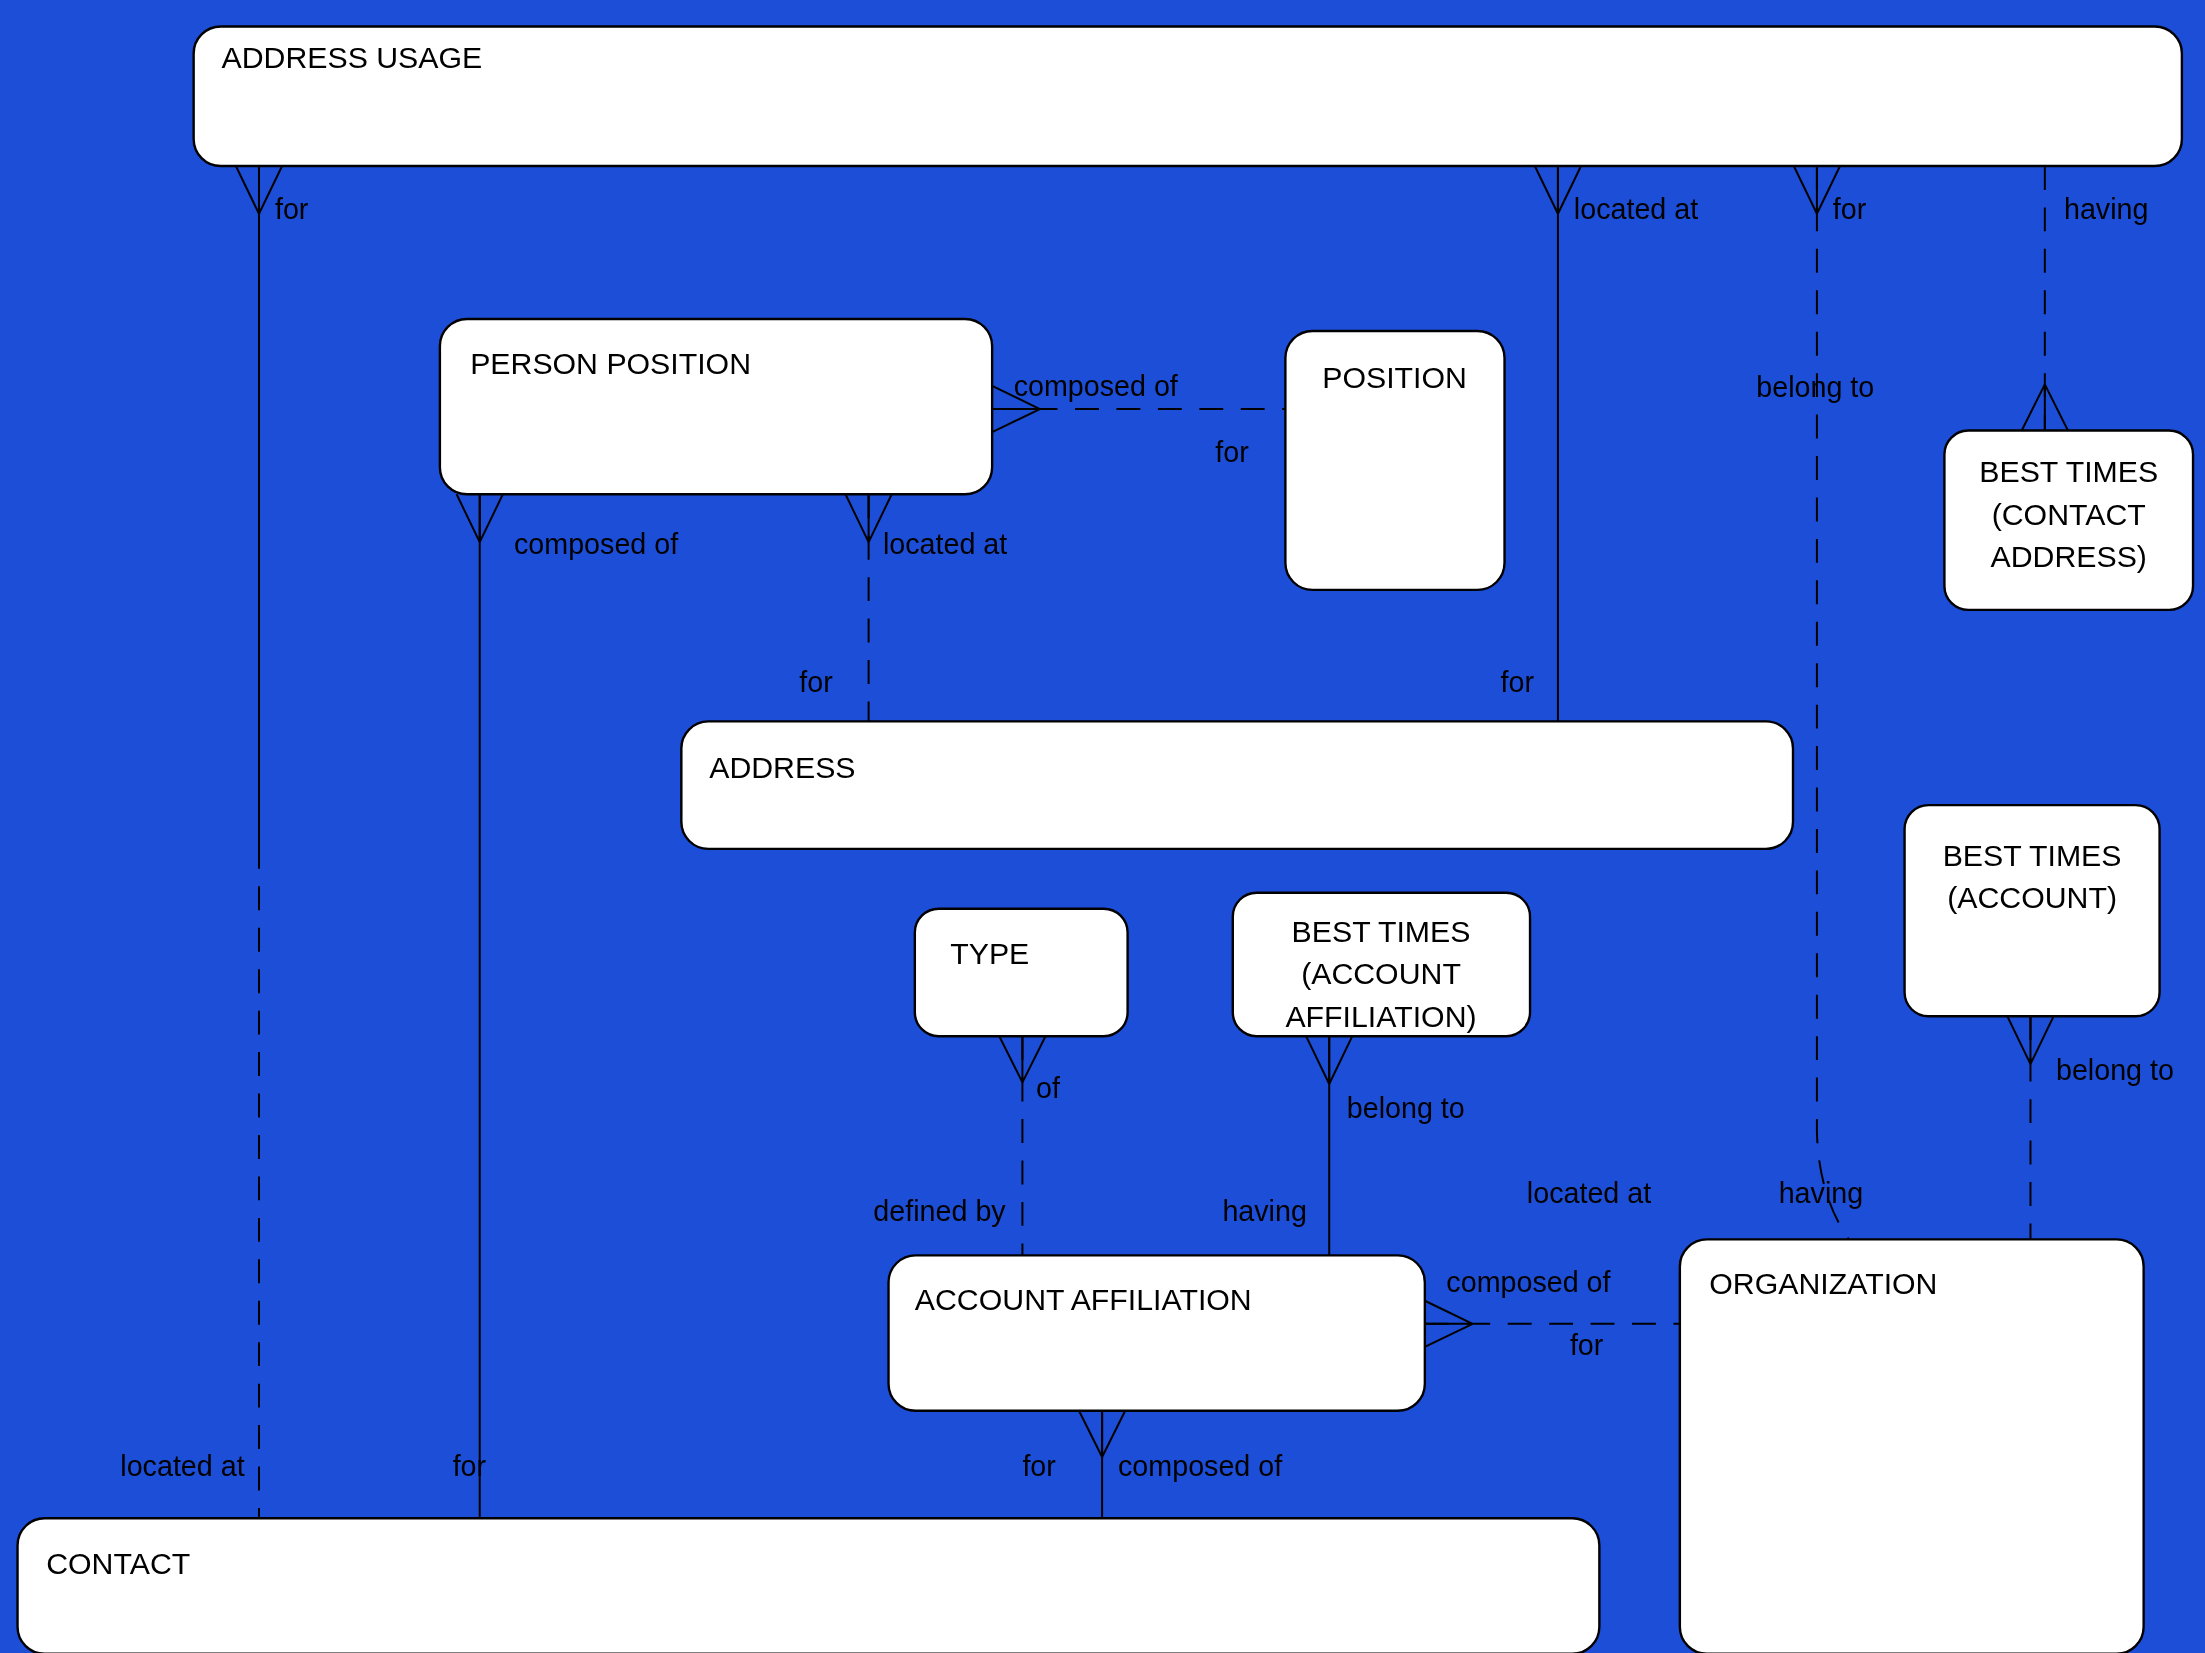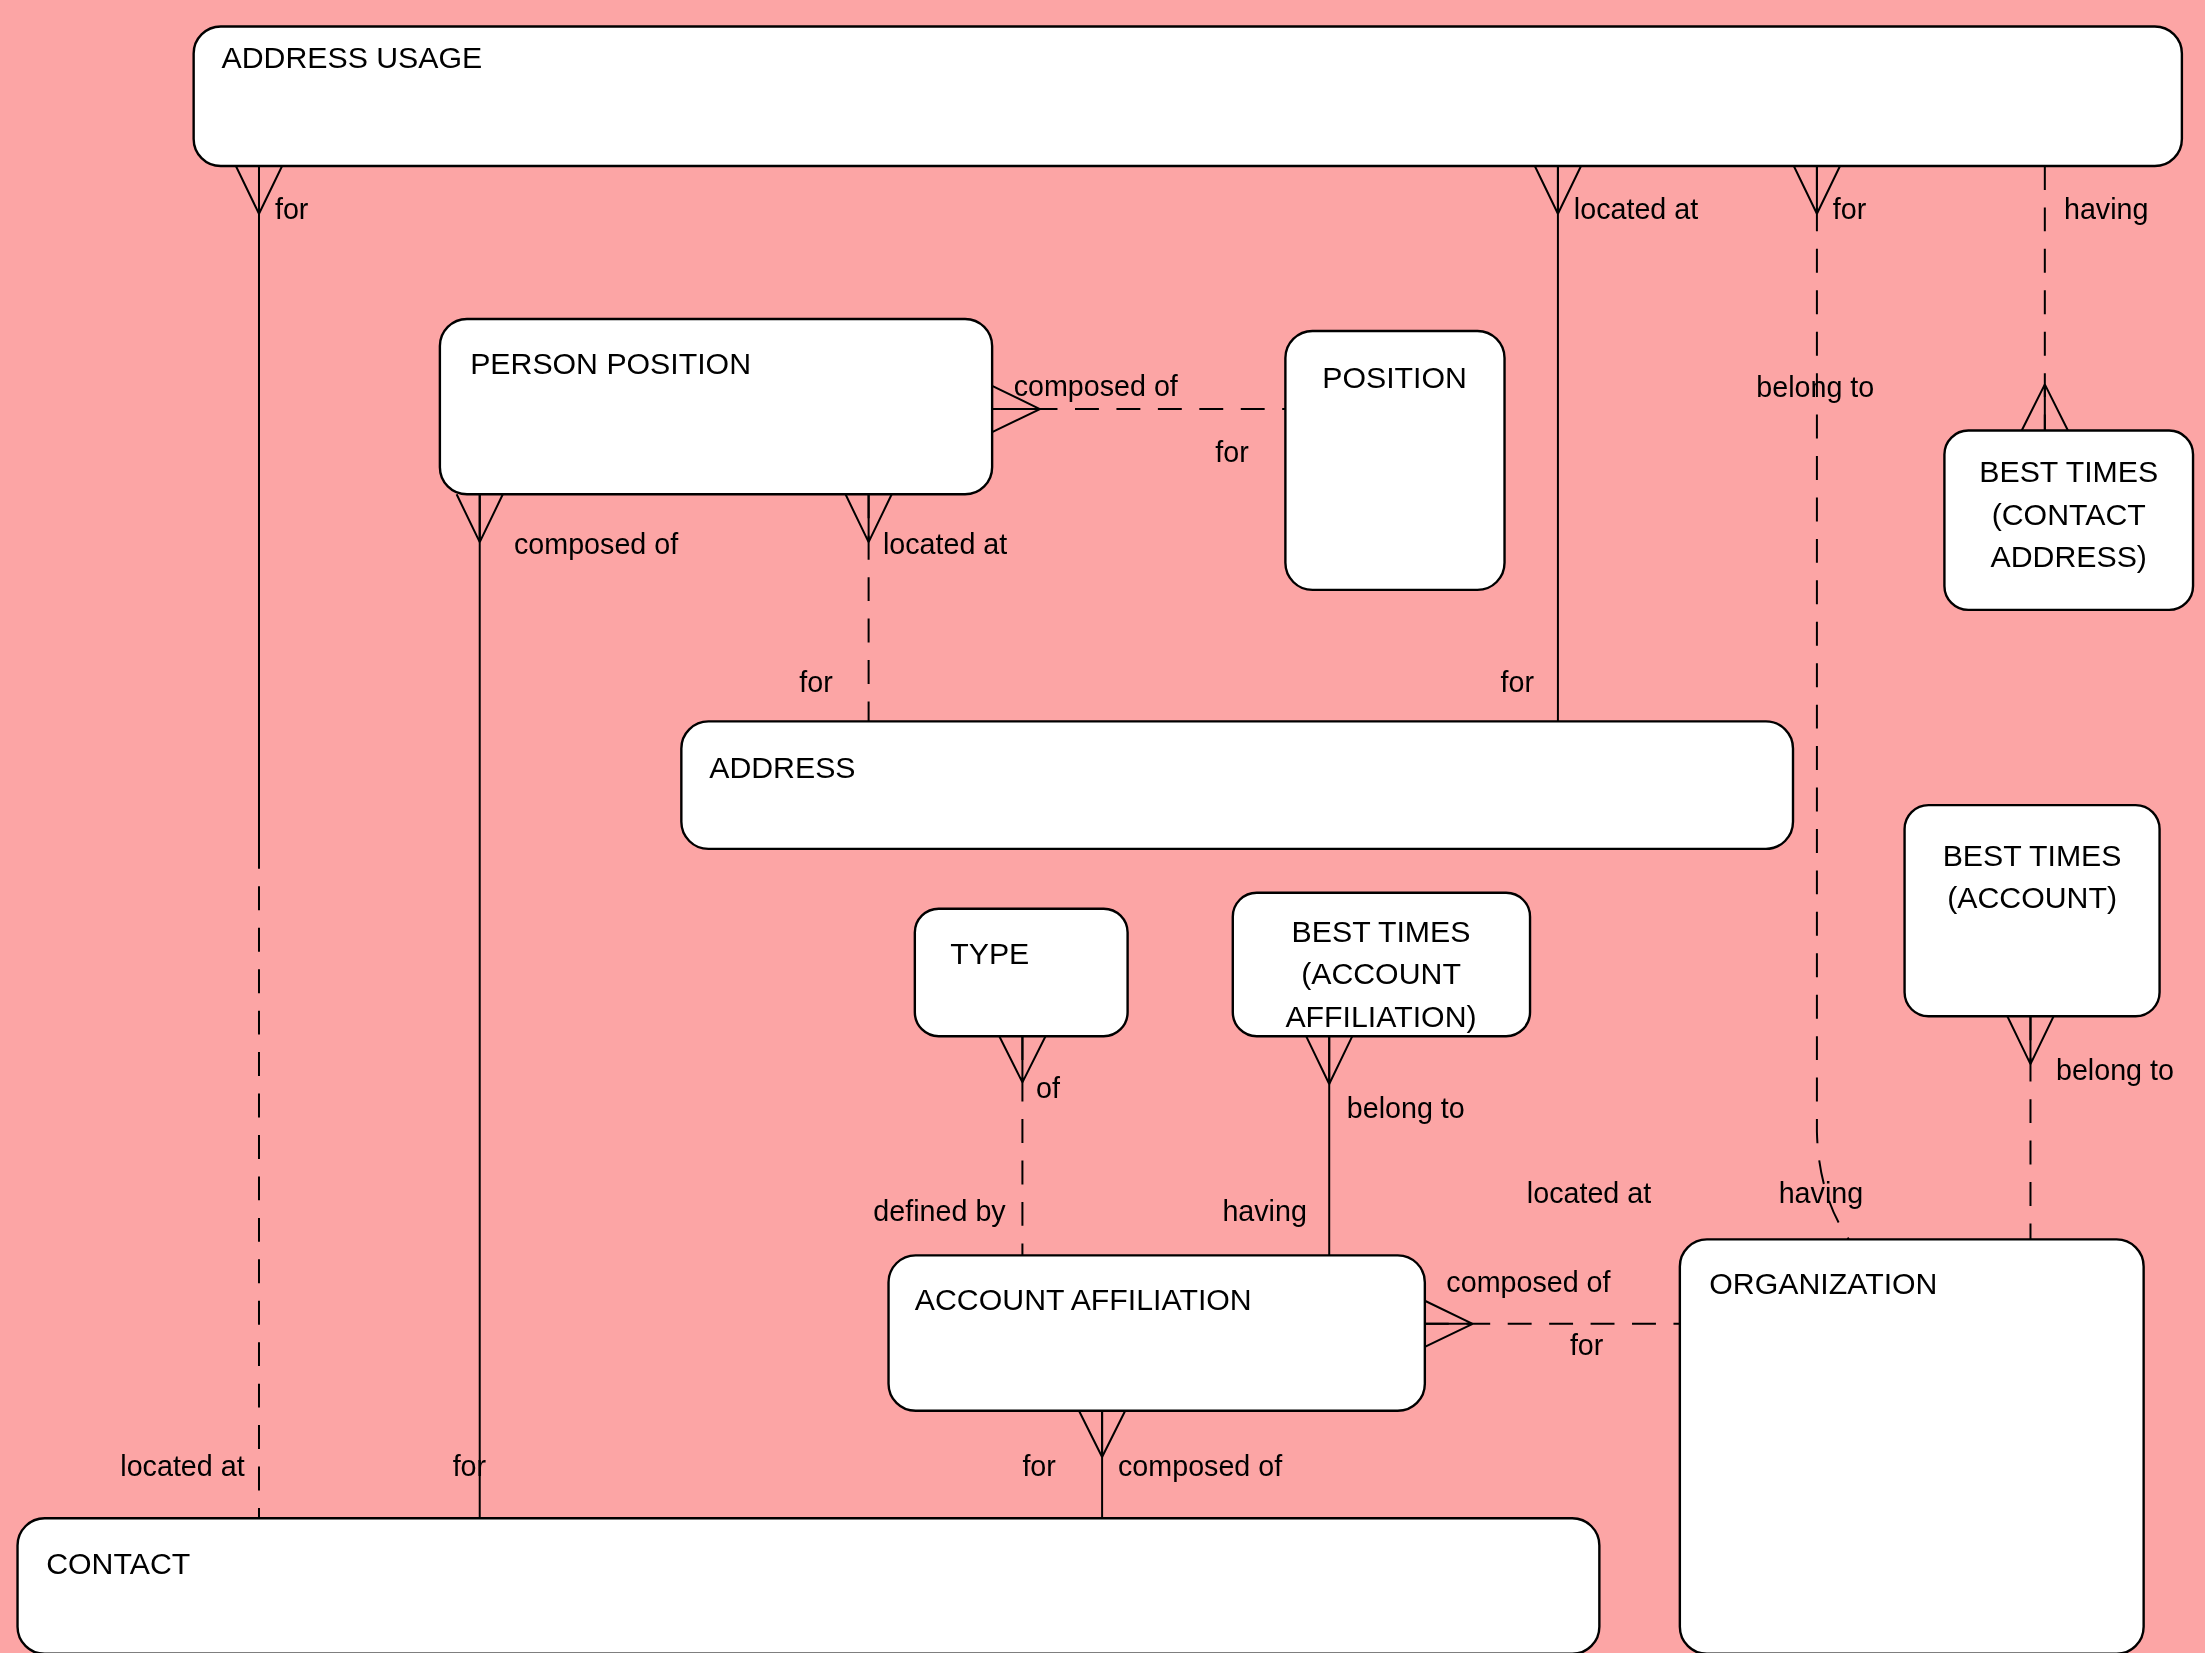--- a/index.html
+++ b/index.html
@@ -4,21 +4,21 @@
 <style>
   html, body {
     margin: 0;
     padding: 0;
     background: #ffffff;
   }
   #diagram-root {
     position: relative;
     width: 2205px;
     height: 1654px;
-    background: #fca5a5;
+    background: #1d4ed8;
     font-family: "Liberation Sans", sans-serif;
     overflow: hidden;
   }
   #er-svg {
     position: absolute;
     top: 0; left: 0;
     width: 2205px;
     height: 1654px;
   }
   .ent-rect {

